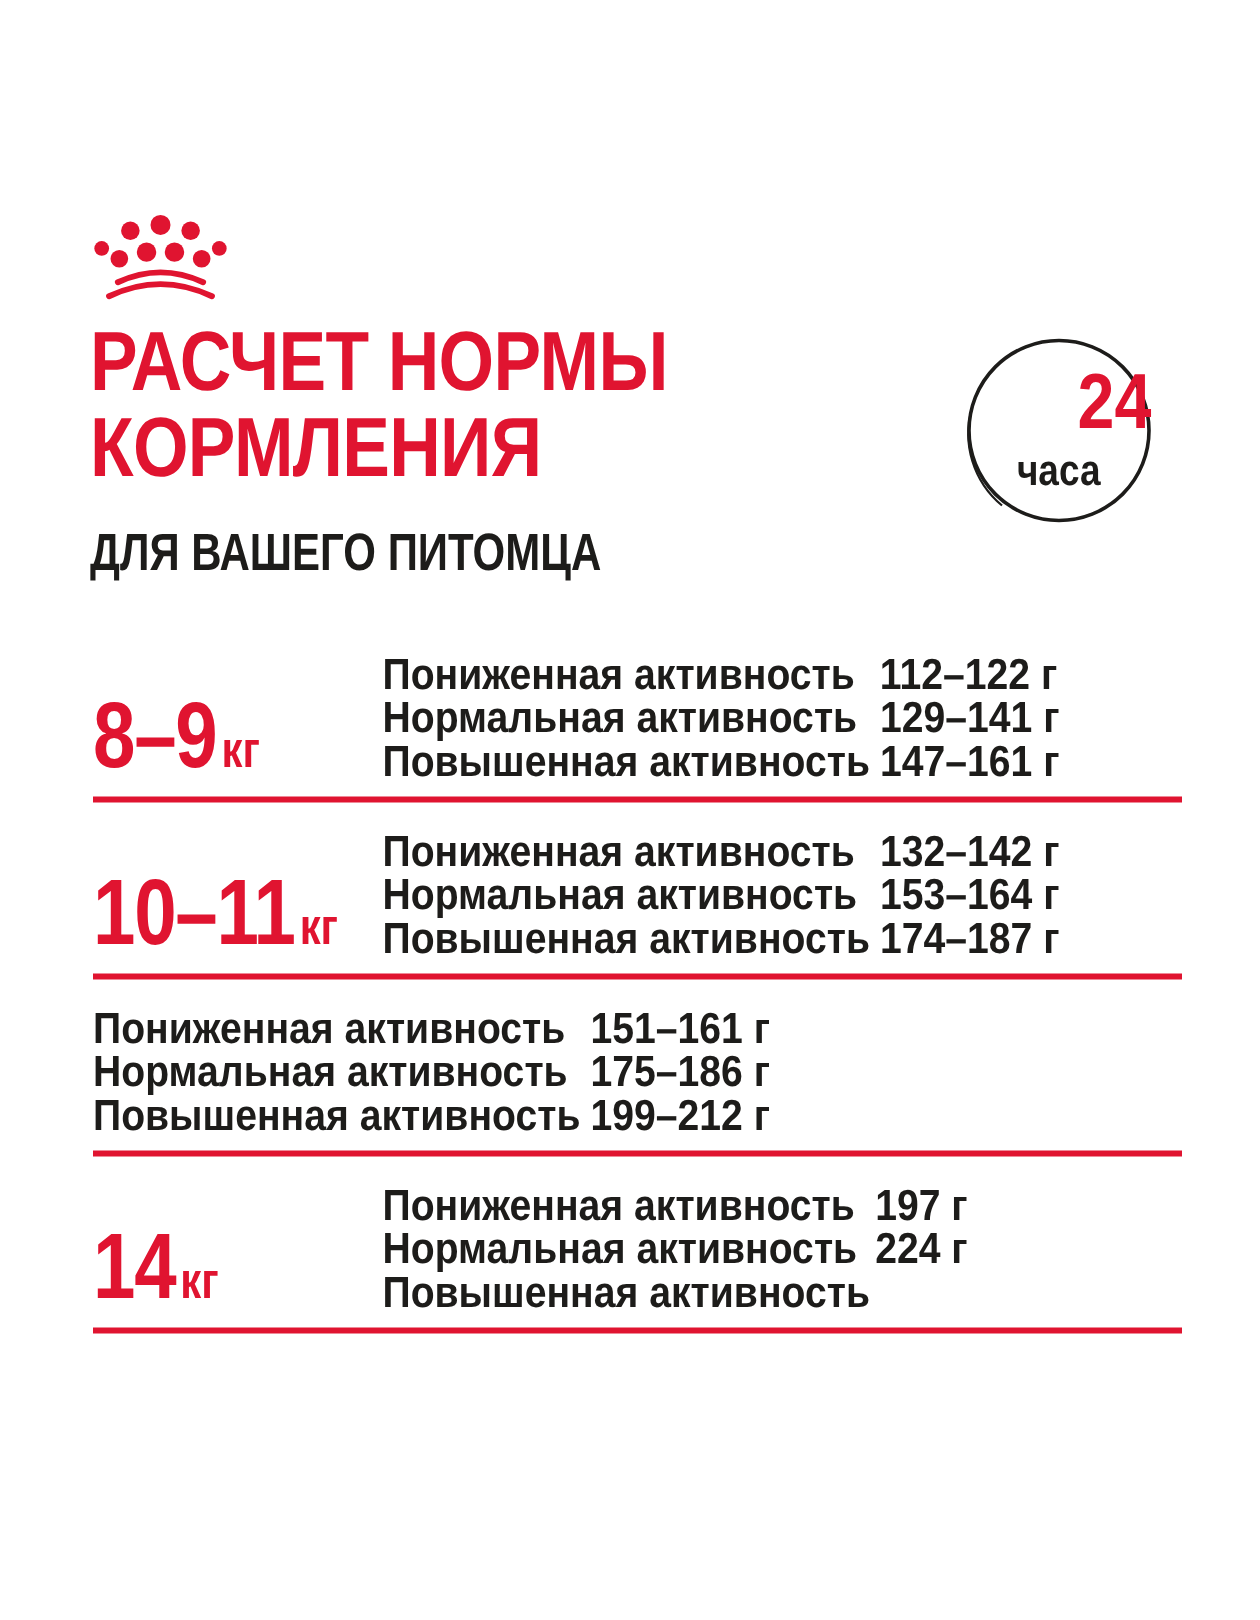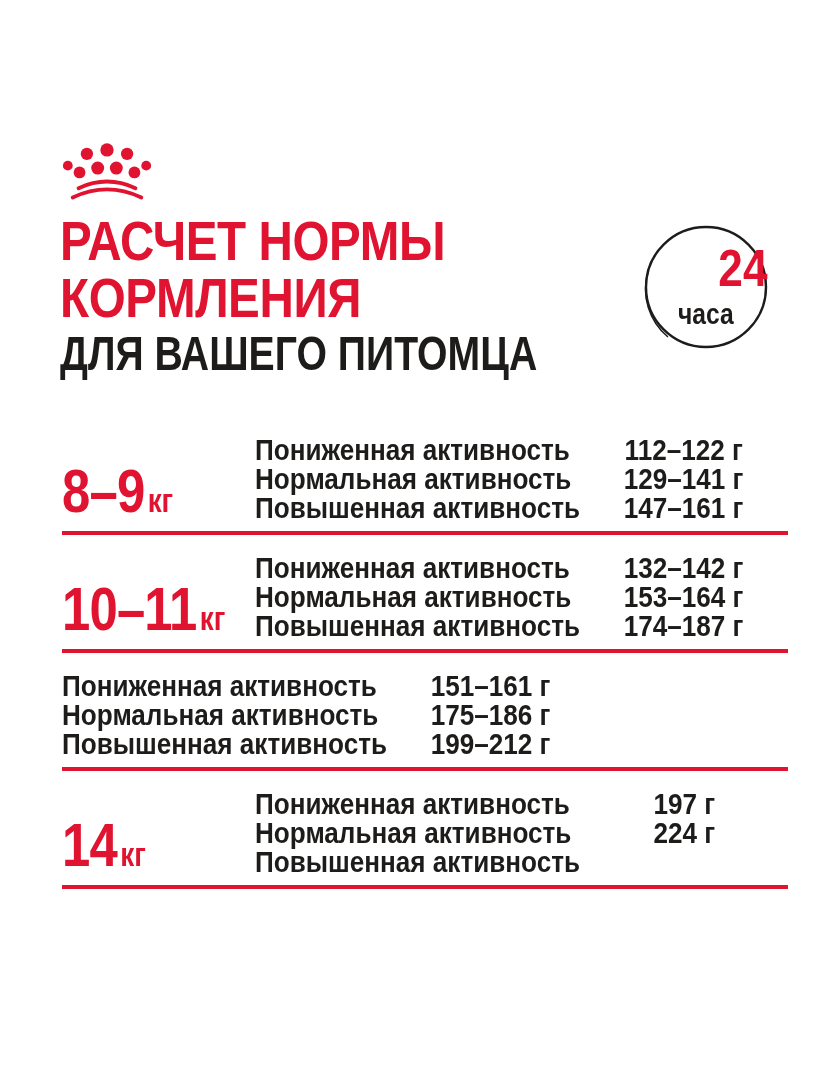--- a/index.html
+++ b/index.html
@@ -13,22 +13,22 @@
   .cnd-c { display:inline-block; transform:scaleX(0.85); transform-origin:center center; white-space:nowrap; }
 
   .crown { position:absolute; left:58px; top:140px; }
 
   .title {
     position:absolute; left:60px; top:212px;
     font-size:56px; line-height:57px; font-weight:800;
     color:var(--red); letter-spacing:-0.5px;
   }
   .subtitle {
-    position:absolute; left:60px; top:330px;
-    font-size:49px; line-height:46px; font-weight:700;
+    position:absolute; left:60px; top:346px;
+    font-size:35px; line-height:46px; font-weight:700;
     color:#1d1c1a; letter-spacing:0;
   }
 
   .badge { position:absolute; left:640px; top:222px; width:132px; height:132px; }
   .badge svg { position:absolute; left:0; top:0; }
   .badge .num {
     position:absolute; left:0; top:20px; width:100%; text-align:right;
     font-size:52px; line-height:52px; font-weight:800; color:var(--red);
   }
   .badge .unit {
@@ -38,21 +38,21 @@
 
   .table { position:absolute; left:62px; top:436px; width:726px; }
   .row {
     display:flex; align-items:flex-start;
     padding-bottom:8px; border-bottom:4px solid var(--red); margin-bottom:19px;
   }
   .weight { width:193px; padding-top:24px; line-height:1; color:var(--red); font-weight:800; }
   .w-num  { font-size:62px; letter-spacing:-1px; }
   .w-unit { font-size:34px; margin-left:4px; }
   .labels { width:325px;text-align:right; }
-  .values { width:208px; text-align:center; }
+  .values { width:208px; text-align:left; }
   .cell-line { font-size:29px; line-height:29px; font-weight:700; color:#1d1c1a; }
 </style>
 </head>
 <body>
 
 <div class="page">
 
   <div class="crown">
     <svg width="98" height="64" viewBox="0 0 100 64">
       <g fill="#e01430">

